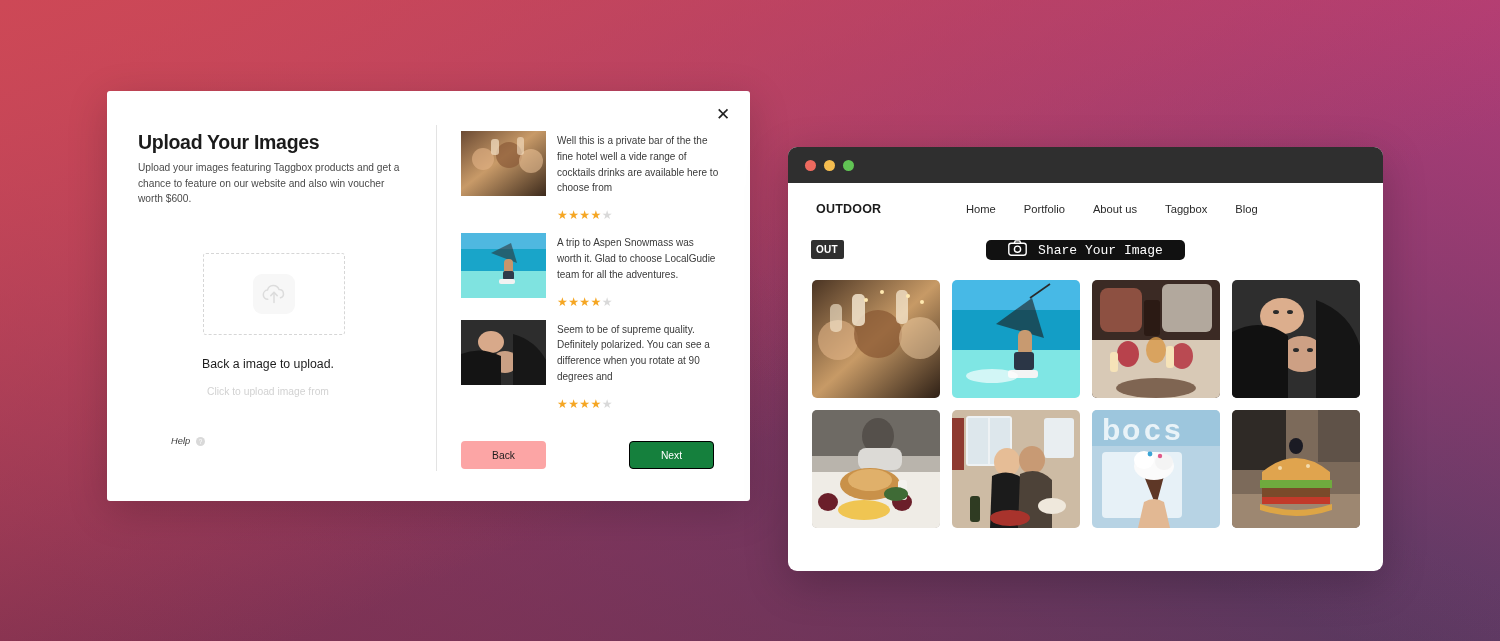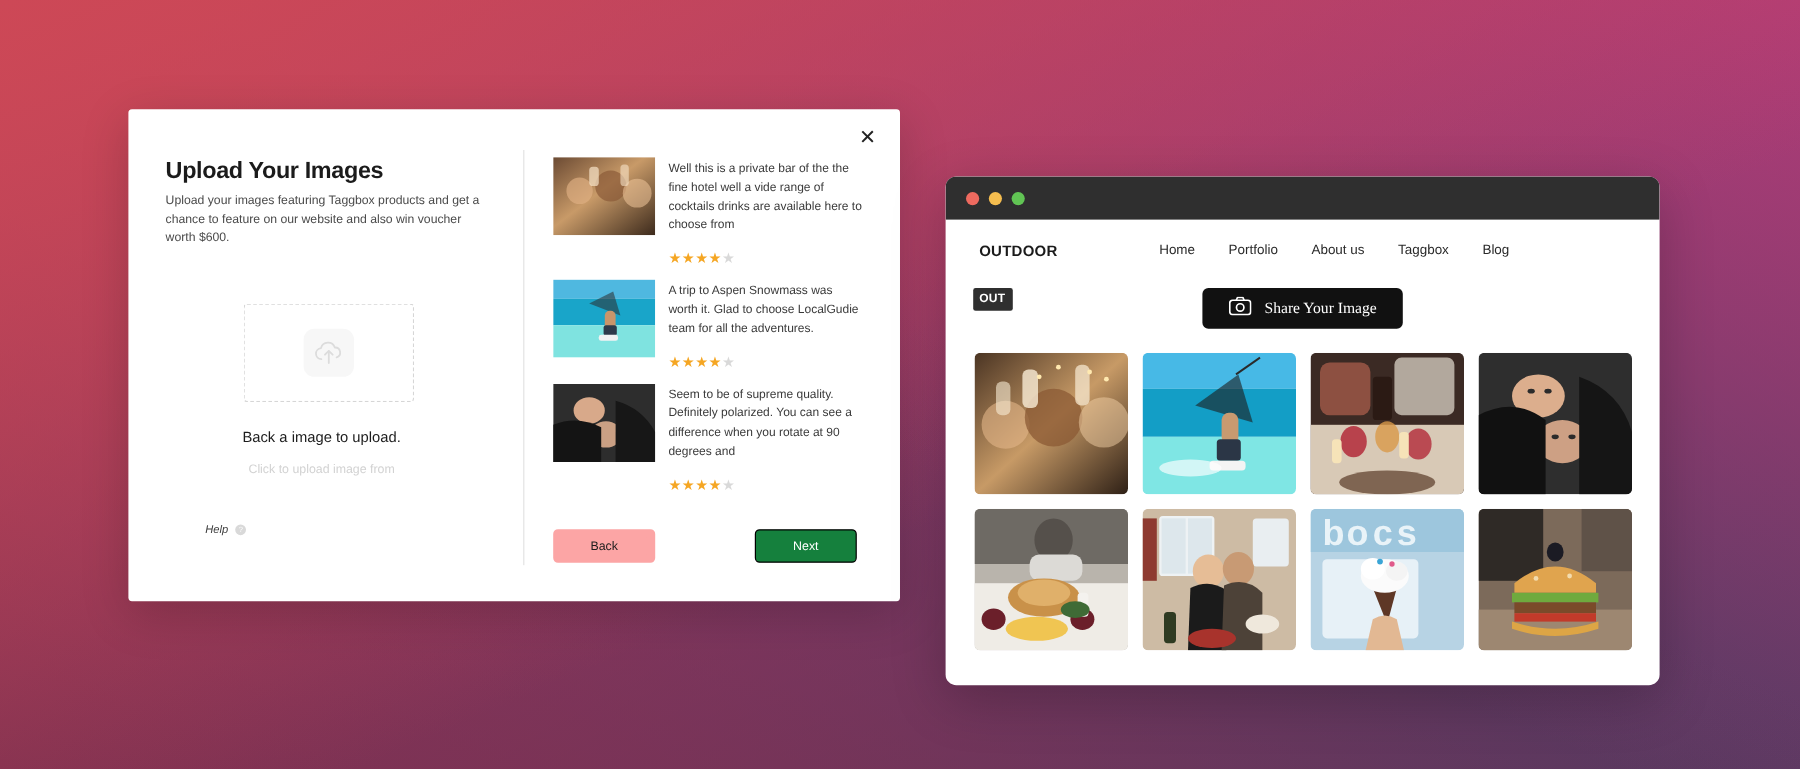--- a/index.html
+++ b/index.html
@@ -215,26 +215,26 @@
     color: #2a2a2a;
     cursor: pointer;
     white-space: nowrap;
   }
   .share-wrap { display: flex; justify-content: center; margin-top: 5px; }
   .share-btn {
     background: #111;
     color: #fff;
     border: none;
     border-radius: 5px;
-    height: 34px;
+    height: 20px;
     padding: 0 22px;
     display: flex; align-items: center; gap: 11px;
     font-size: 13px;
     cursor: pointer;
-    font-family: Liberation Serif, serif;
+    font-family: Liberation Mono, monospace;
   }
 
   .gallery {
     margin-top: 20px;
     display: grid;
     grid-template-columns: repeat(4, 128px);
     gap: 12px;
     justify-content: center;
   }
   .tile {

